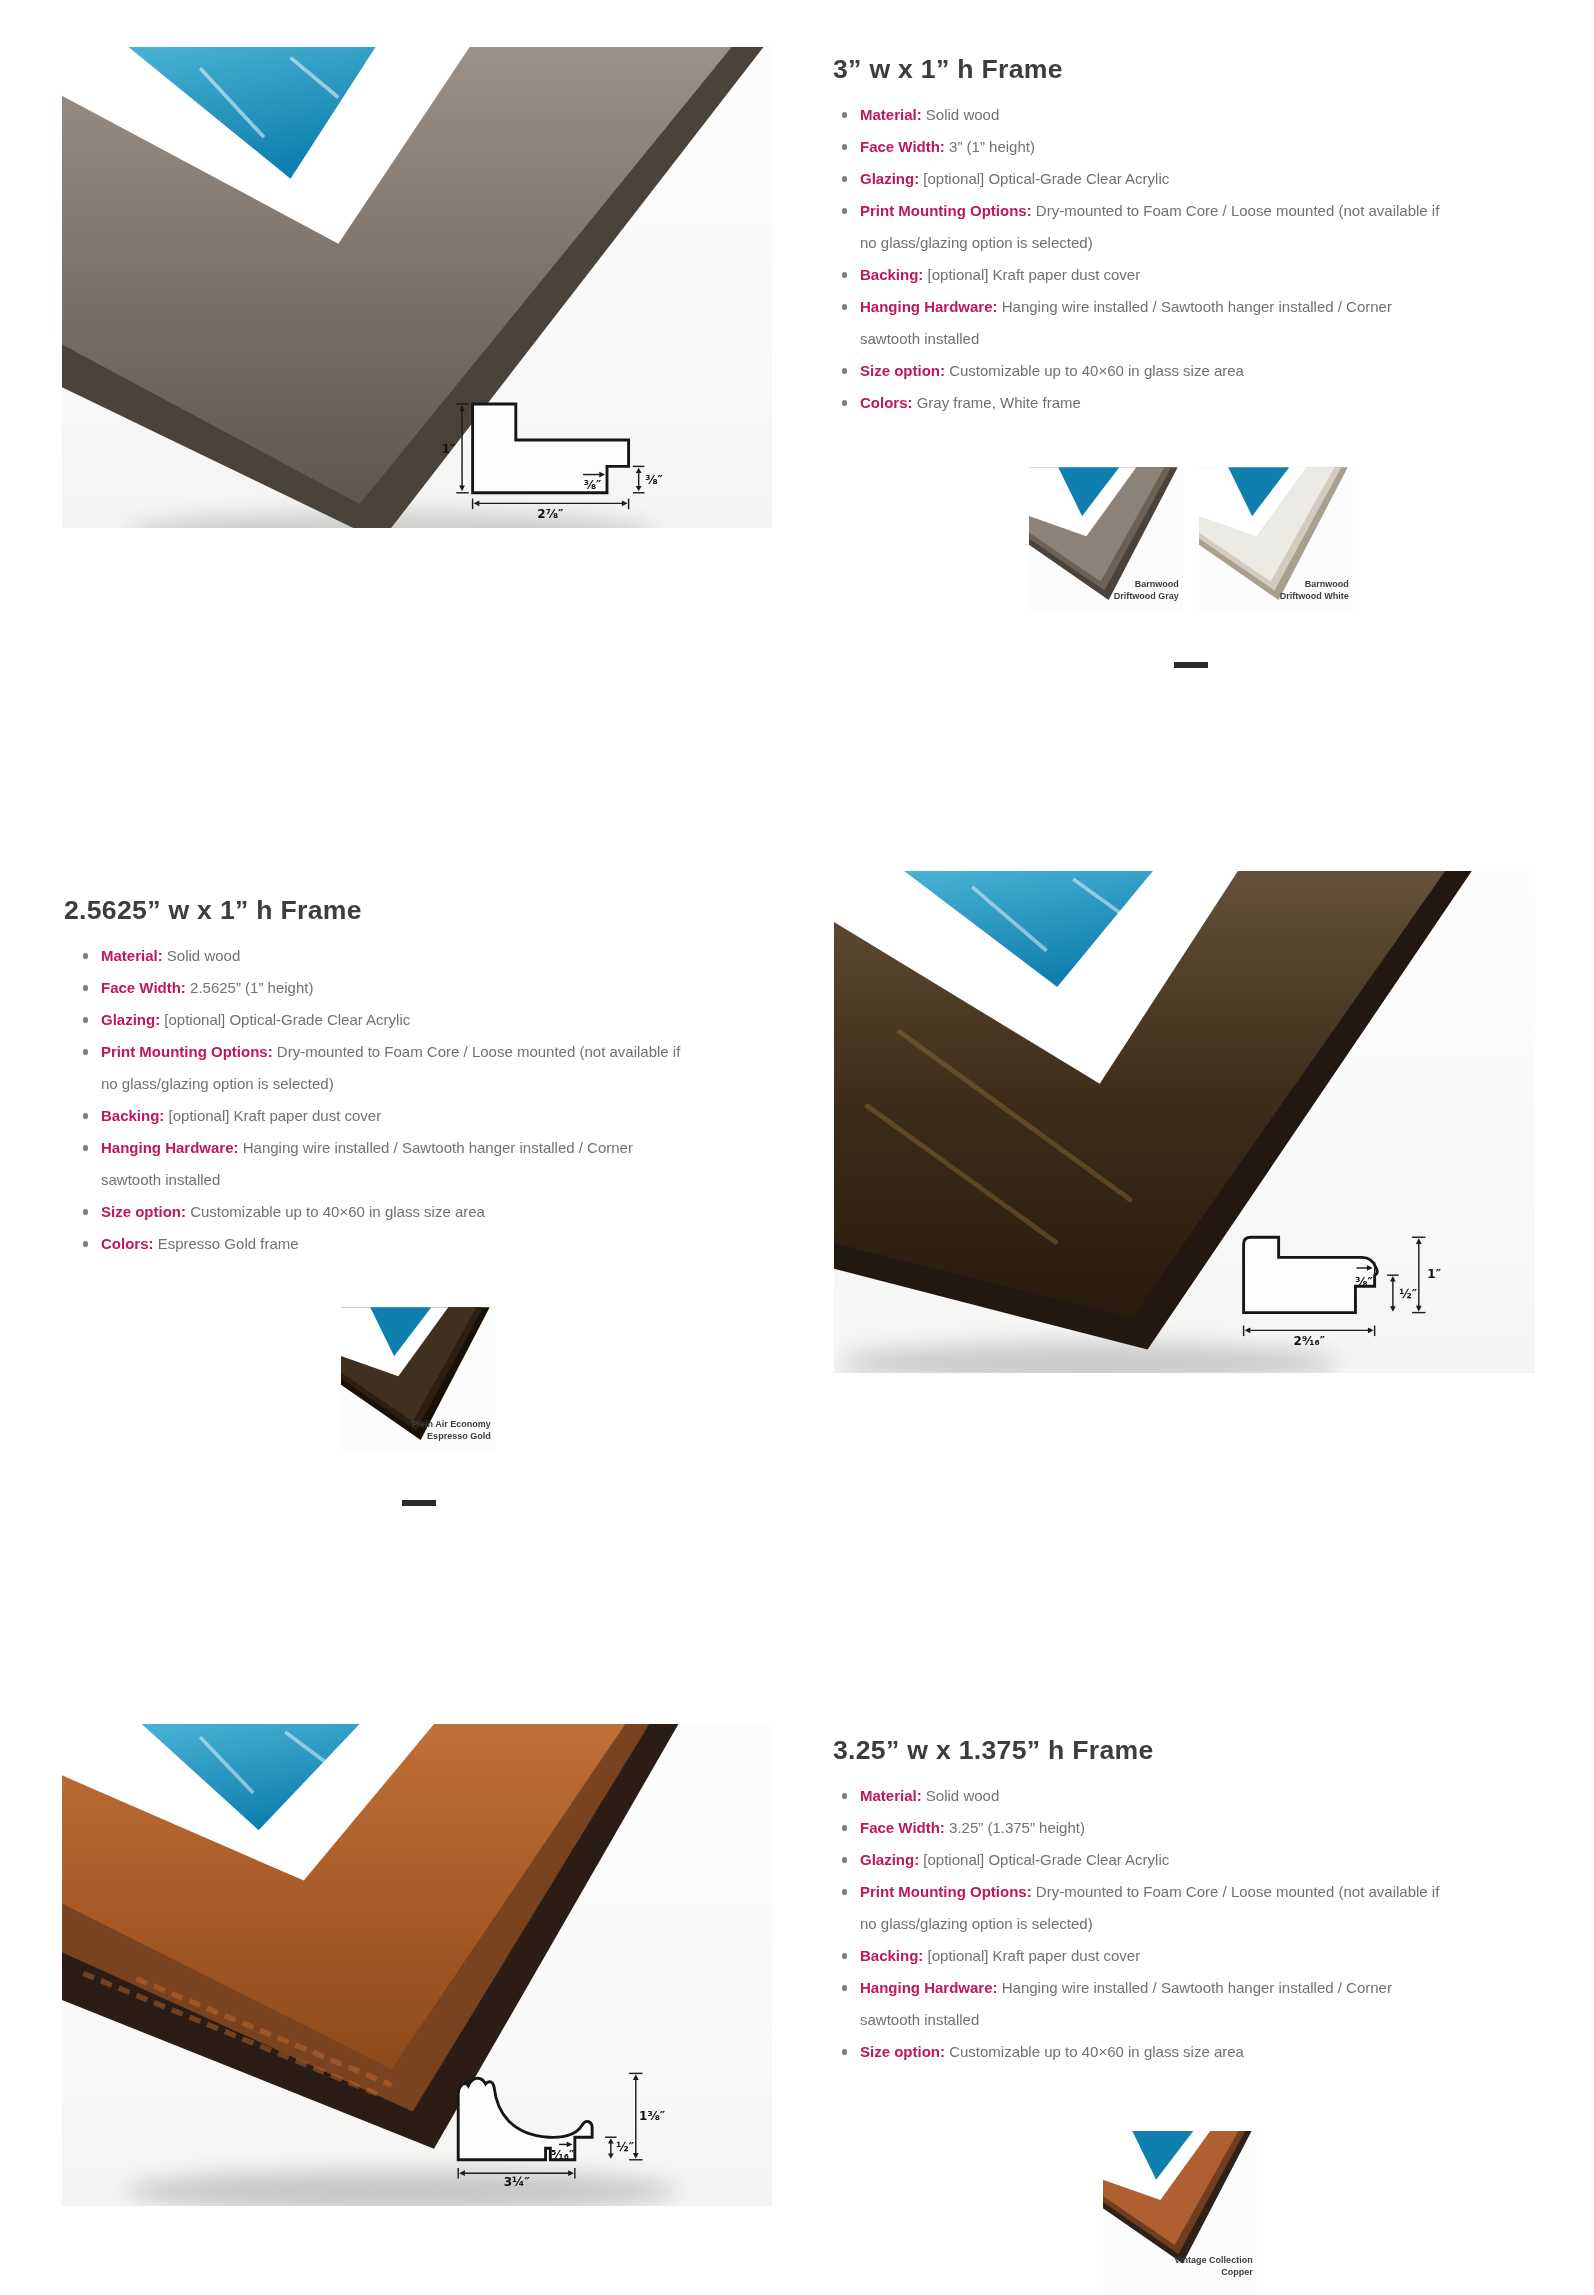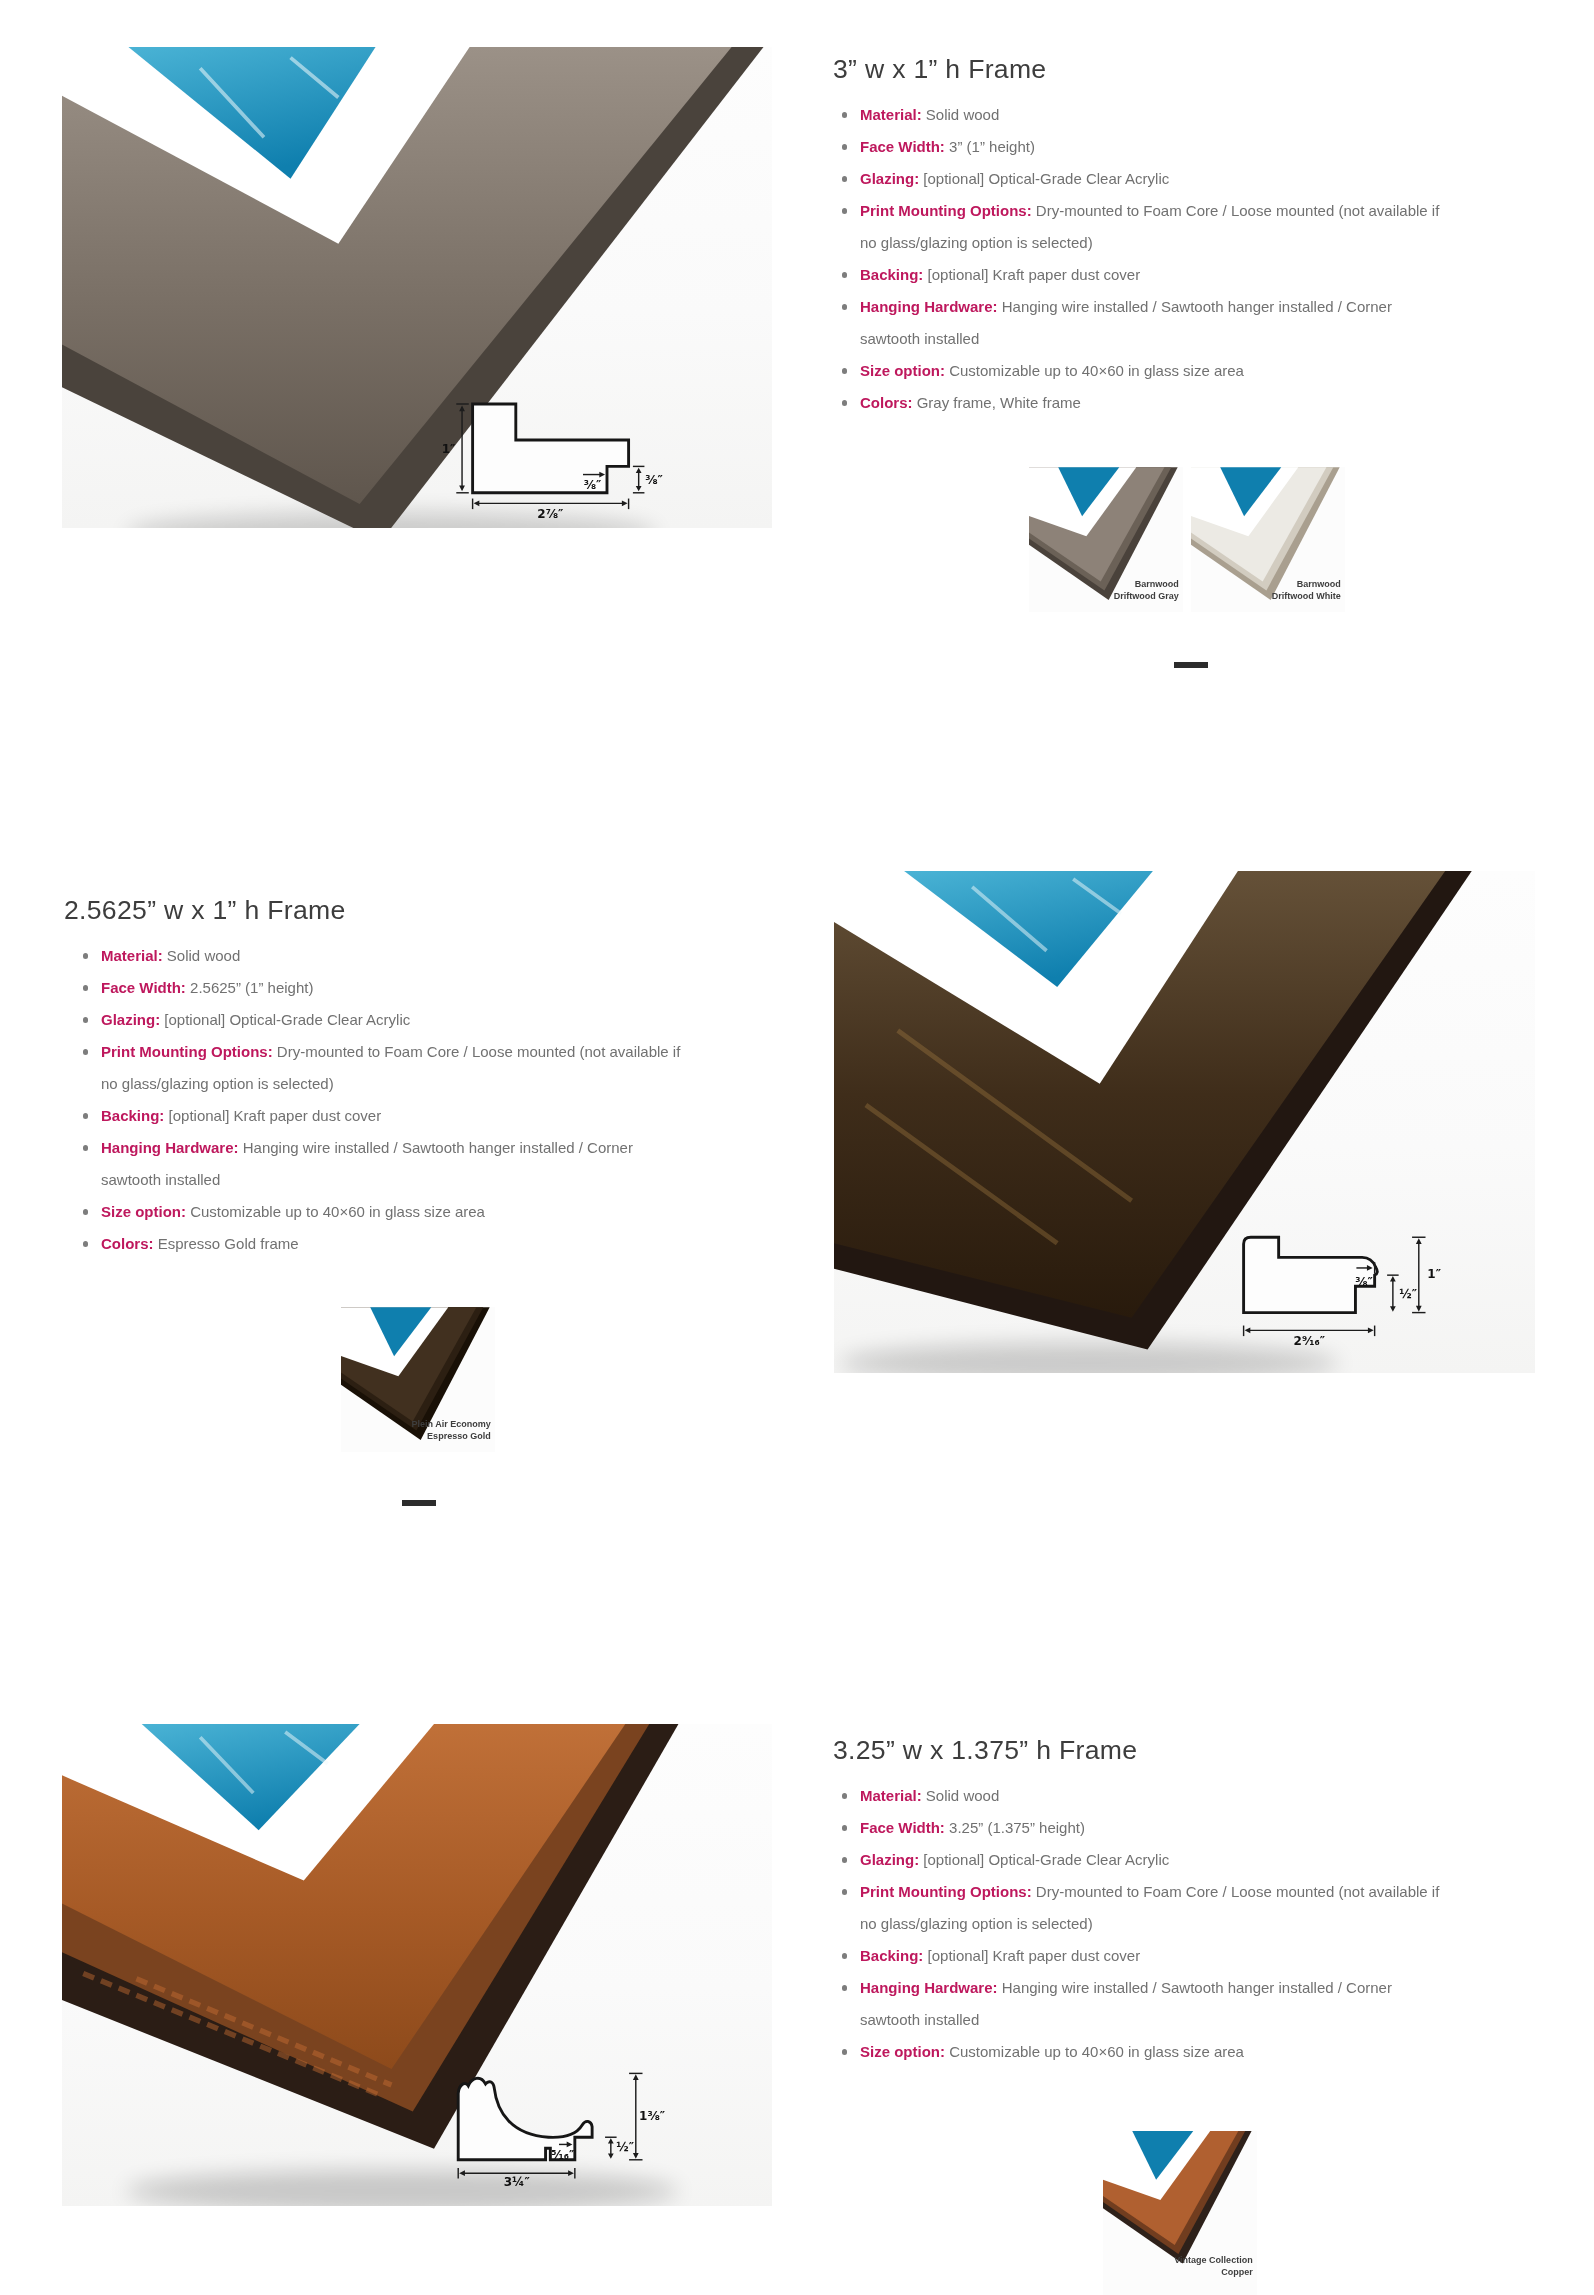--- a/index.html
+++ b/index.html
@@ -13,27 +13,27 @@
     position:absolute;
     background:linear-gradient(180deg,#fdfdfd 0%,#fafafa 55%,#f4f4f3 100%);
   }
   .photo svg.scene{position:absolute;left:0;top:0;width:100%;height:100%;}
   .diagram{position:absolute;}
   .diagram svg{width:100%;height:auto;display:block;}
   .prof{fill:#fdfdfd;stroke:#161616;stroke-width:6;stroke-linejoin:miter;}
   .dim{stroke:#1c1c1c;stroke-width:3;fill:none;}
   .dimtxt{fill:#111111;font-weight:700;font-size:25px;font-family:"DejaVu Sans","Liberation Sans",sans-serif;}
   
-  h2.sec-title{position:absolute;margin:0;font-size:26.6px;line-height:32px;font-weight:400;color:#3d3d3d;letter-spacing:0.3px;white-space:nowrap;text-align:right;}
+  h2.sec-title{position:absolute;margin:0;font-size:26.6px;line-height:32px;font-weight:700;color:#3d3d3d;letter-spacing:0.3px;white-space:nowrap;text-align:right;}
   ul.specs{position:absolute;margin:0;padding:0;list-style:none;}
   ul.specs li{position:relative;font-size:15px;line-height:32px;color:#717171;white-space:nowrap;}
   ul.specs li::before{content:'';position:absolute;left:-18px;top:13.3px;width:5.3px;height:5.3px;border-radius:50%;background:#7d7d7d;}
   ul.specs .lbl{font-weight:700;color:#be185d;}
   
-  .swatch-row{position:absolute;display:flex;gap:8px;}
+  .swatch-row{position:absolute;display:flex;gap:16px;}
   .swatch{position:relative;background:#fcfcfc;}
   .swatch svg{display:block;}
   .swcap{fill:#3e3e3e;font-weight:700;font-size:17px;font-family:"Liberation Sans","DejaVu Sans",sans-serif;}
   
   .dash{position:absolute;width:34px;height:6.4px;background:#2c2c2c;}
 </style>
 </head>
 <body>
 
 <div class="photo" style="left:62px;top:47px;width:710px;height:481px;">

